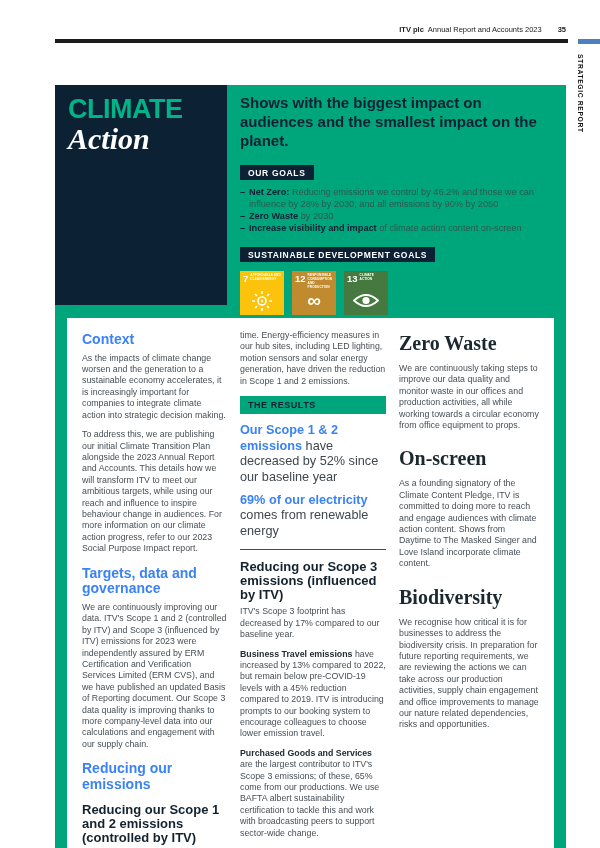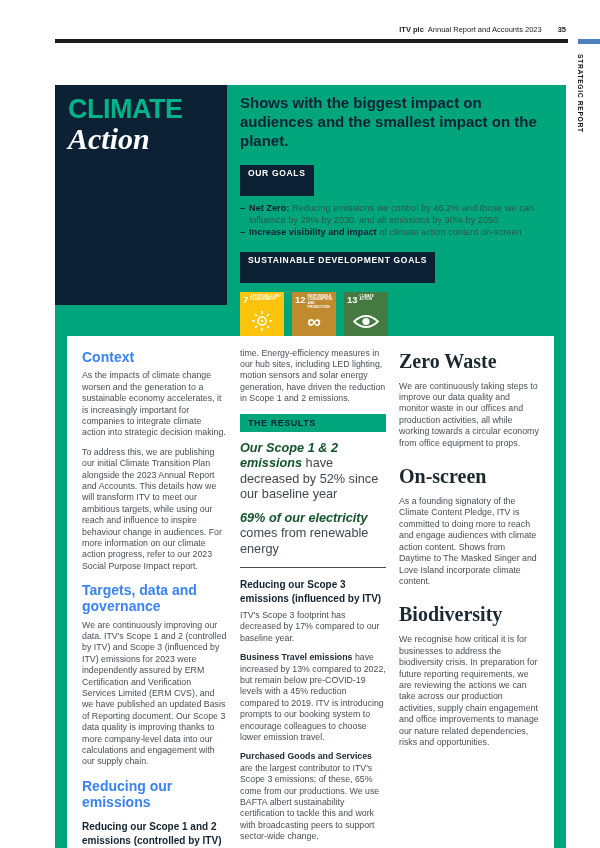--- a/index.html
+++ b/index.html
@@ -21,21 +21,21 @@
                background:#00A67B;padding-bottom:13px;box-sizing:border-box;}
   .hero{position:relative;min-height:233px;}
   .navy-card{position:absolute;left:0;top:0;width:172px;height:220px;background:#0D2134;
              padding:11px 13px;box-sizing:border-box;}
   .kicker{color:#00B489;font-size:27px;font-weight:800;letter-spacing:-.5px;line-height:1;}
   .kicker-sub{color:#fff;font-family:"Liberation Serif",serif;font-style:italic;font-weight:bold;
               font-size:30px;line-height:1.02;margin-top:1px;}
   .hero-right{margin-left:185px;width:306px;padding-top:9px;}
   .headline{margin:0 0 12px;font-size:15px;line-height:1.25;color:#0D2134;font-weight:800;}
   .chip{display:inline-block;background:#0D2134;color:#fff;font-weight:bold;font-size:8.5px;
-        letter-spacing:.08em;padding:3px 8px 18px;}
+        letter-spacing:.08em;padding:3px 8px 2px;}
   .goals{list-style:none;margin:7px 0 10px;padding:0;font-size:9.2px;line-height:11.8px;color:#2C584E;}
   .goals li{position:relative;padding-left:9px;}
   .goals li::before{content:"–";position:absolute;left:0;color:#0D2134;font-weight:bold;}
   .goals b{color:#0D2134;}
   .sdg-row{margin-top:9px;display:flex;gap:8px;}
   .sdg{width:44px;height:44px;color:#fff;padding:3px;box-sizing:border-box;position:relative;overflow:hidden;}
   .sdg-head{display:flex;gap:2px;align-items:flex-start;}
   .sdg-num{font-size:9.5px;font-weight:bold;line-height:1;}
   .sdg-name{font-size:3.2px;line-height:1.2;font-weight:bold;text-transform:uppercase;letter-spacing:.02em;}
   .sdg-icon{position:absolute;left:0;right:0;top:15px;bottom:0;display:flex;
@@ -45,26 +45,26 @@
   
   .white-panel{margin:0 12px;background:#fff;padding:12px 15px 14px;display:flex;gap:13px;
                box-sizing:border-box;min-height:469px;}
   .col{font-size:8.8px;line-height:11.4px;color:#464E55;}
   .col p{margin:0 0 8px;}
   .col1{width:145px;flex:none;}
   .col2{width:146px;flex:none;}
   .col3{flex:1;}
   .hpurple{color:#3b82f6;font-size:14px;font-weight:bold;line-height:1.12;margin:11px 0 5px;}
   .hpurple.first{margin-top:2px;}
-  .hsub{color:#13222E;font-size:10px;line-height:14px;font-weight:bold;margin:10px 0 4px;}
+  .hsub{color:#13222E;font-size:13px;line-height:14px;font-weight:bold;margin:10px 0 4px;}
   .col b.lead{color:#242D34;}
   .banner{background:#00A67B;color:#0D2134;font-weight:bold;font-size:9px;letter-spacing:.06em;
           padding:4px 8px 3px;margin:9px 0;}
   .result{font-size:12.7px;line-height:15.4px;color:#3E474E;margin:0 0 10px;}
-  .result b{color:#14532d;font-style:italic;}
+  .result b{color:#3b82f6;}
   .divider{border:0;border-top:1px solid #4a4a4a;margin:10px 0;}
   .hserif{font-family:"Liberation Serif",serif;font-size:20px;font-weight:bold;color:#1B2830;
           margin:17px 0 9px;line-height:1.05;}
   .hserif.first{margin-top:3px;}
 </style>
 </head>
 <body>
 
 <div class="page">
 
@@ -84,20 +84,21 @@
         <div class="kicker">CLIMATE</div>
         <div class="kicker-sub">Action</div>
       </div>
 
       <div class="hero-right">
         <h1 class="headline">Shows with the biggest impact on audiences and the smallest impact on the planet.</h1>
 
         <div class="chip">OUR GOALS</div>
         <ul class="goals">
           <li><b>Net Zero:</b><span> Reducing emissions we control by 46.2% and those we can influence by 28% by 2030, and all emissions by 90% by 2050</span></li>
+          <li><b>Zero Waste</b><span> by 2030</span></li>
           <li><b>Increase visibility and impact</b><span> of climate action content on-screen</span></li>
         </ul>
 
         <div class="chip">SUSTAINABLE DEVELOPMENT GOALS</div>
         <div class="sdg-row">
 
           <div class="sdg" style="background-color: rgb(251, 195, 11);">
             <div class="sdg-head">
               <span class="sdg-num">7</span>
               <span class="sdg-name">Affordable and clean energy</span>

